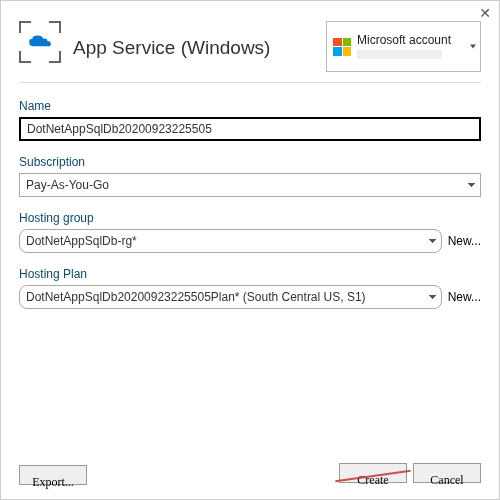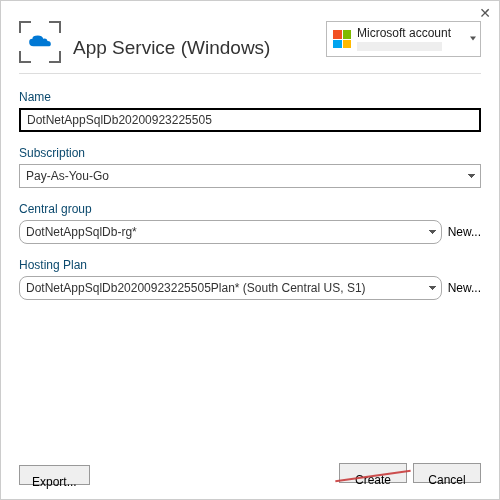--- a/index.html
+++ b/index.html
@@ -64,21 +64,21 @@
       margin-top: 2px;
     }
     .account-box {
       border: 1px solid #bbb;
       padding: 4px 14px 4px 6px;
       display: flex;
       align-items: center;
       gap: 6px;
       font-size: 12px;
       min-width: 155px;
-      height: 36px;
+      height: 51px;
       position: relative;
       cursor: pointer;
     }
     .account-box::after {
       content: "";
       position: absolute;
       right: 4px;
       top: 50%;
       transform: translateY(-60%);
       border-left: 3px solid transparent;
@@ -155,21 +155,21 @@
     .footer {
       position: absolute;
       bottom: 12px;
       left: 18px;
       right: 18px;
       display: flex;
       justify-content: space-between;
       align-items: center;
     }
     .btn {
-      font-family: Liberation Sans, sans-serif;
+      font-family: Liberation Serif, serif;
       font-size: 12px;
       padding: 9px 12px;
       min-width: 68px;
       height: 16px;
       border: 1px solid #999;
       background: #efefef;
       cursor: pointer;
     }
     .btn-group { display: flex; gap: 6px; }
     .create-wrap { position: relative; display: inline-block; }
@@ -225,21 +225,21 @@
   </div>
 
   <div class="field">
     <label class="field-label">Subscription</label>
     <select class="select-input">
       <option>Pay-As-You-Go</option>
     </select>
   </div>
 
   <div class="field">
-    <label class="field-label">Central group</label>
+    <label class="field-label">Hosting group</label>
     <div class="field-row">
       <select class="select-input select-narrow">
         <option>DotNetAppSqlDb-rg*</option>
       </select>
       <span class="new-link">New...</span>
     </div>
   </div>
 
   <div class="field">
     <label class="field-label">Hosting Plan</label>

